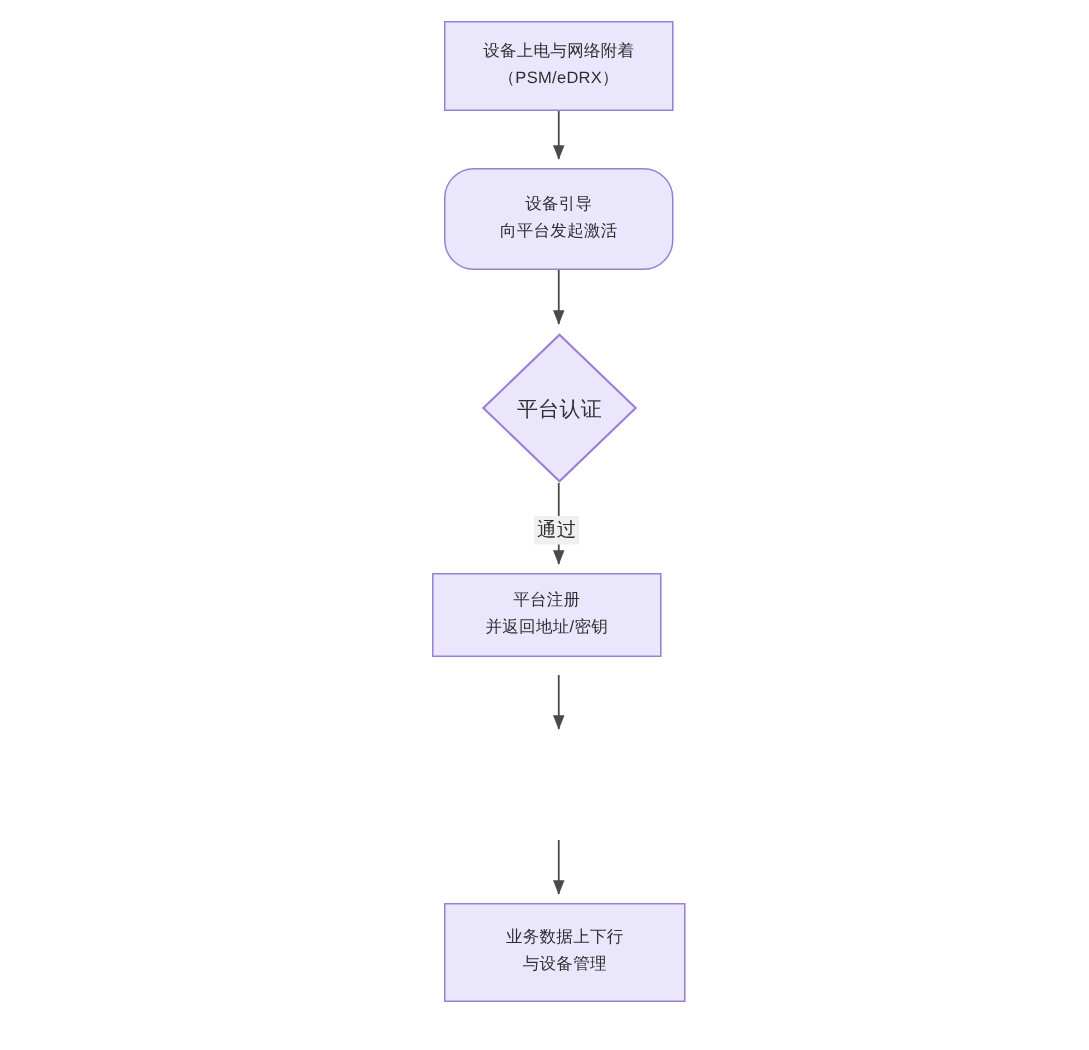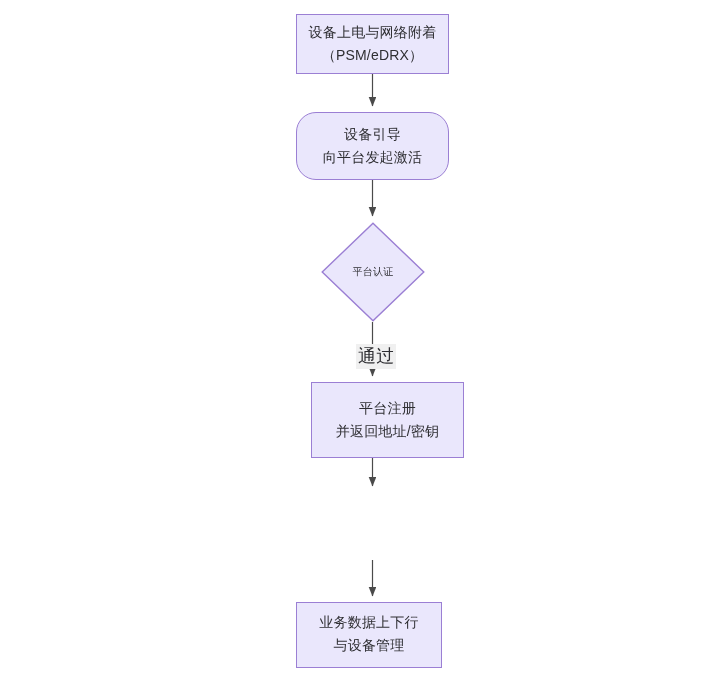--- a/index.html
+++ b/index.html
@@ -29,21 +29,21 @@
   }
   .node {
     position: absolute;
     box-sizing: border-box;
     display: flex;
     align-items: center;
     justify-content: center;
     background: #eae7fc;
     border: 1.4px solid #9b7fd4;
     color: #2f2f33;
-    font-size: 14px;
+    font-size: 11px;
     line-height: 1.62;
     text-align: center;
     letter-spacing: 0.2px;
   }
   .node .node-text {
     display: block;
     white-space: pre-line;
     padding: 0 6px;
   }
   .diamond-wrap {
@@ -58,30 +58,30 @@
   .diamond-label {
     position: absolute;
     left: 0;
     top: 0;
     width: 100%;
     height: 100%;
     display: flex;
     align-items: center;
     justify-content: center;
     color: #2f2f33;
-    font-size: 10px;
+    font-size: 14px;
     line-height: 1.62;
     text-align: center;
     letter-spacing: 0.2px;
   }
   .edge-label {
     position: absolute;
     background: #f0f0f0;
     color: #2f2f33;
-    font-size: 18px;
+    font-size: 13px;
     line-height: 1.3;
     padding: 1px 2px;
     white-space: nowrap;
     letter-spacing: 0.2px;
   }
 </style>
 </head>
 <body>
 
 <div id="flowchart-canvas">
@@ -122,24 +122,24 @@
 
   <div class="diamond-wrap" style="left:321px; top:222px; width:104px; height:100px;">
     <svg width="104" height="100" viewBox="0 0 104 100" xmlns="http://www.w3.org/2000/svg">
       <polygon points="52,1.2 102.8,50 52,98.8 1.2,50" fill="#eae7fc" stroke="#9b7fd4" stroke-width="1.4"></polygon>
     </svg>
     <div class="diamond-label">平台认证</div>
   </div>
 
   <div class="edge-label" style="left:356px; top:344px;">通过</div>
 
-  <div class="node" style="left:311px; top:382px; width:153px; height:76px;">
+  <div class="node" style="left:288px; top:382px; width:153px; height:56px;">
     <span class="node-text">平台注册
 并返回地址/密钥</span>
   </div>
 
 
-  <div class="node" style="left:296px; top:602px; width:146px; height:66px;font-family:Liberation Serif, serif;">
+  <div class="node" style="left:296px; top:602px; width:161px; height:66px;font-family:Liberation Serif, serif;">
     <span class="node-text">业务数据上下行
 与设备管理</span>
   </div>
 
 </div>
 
 </body></html>

